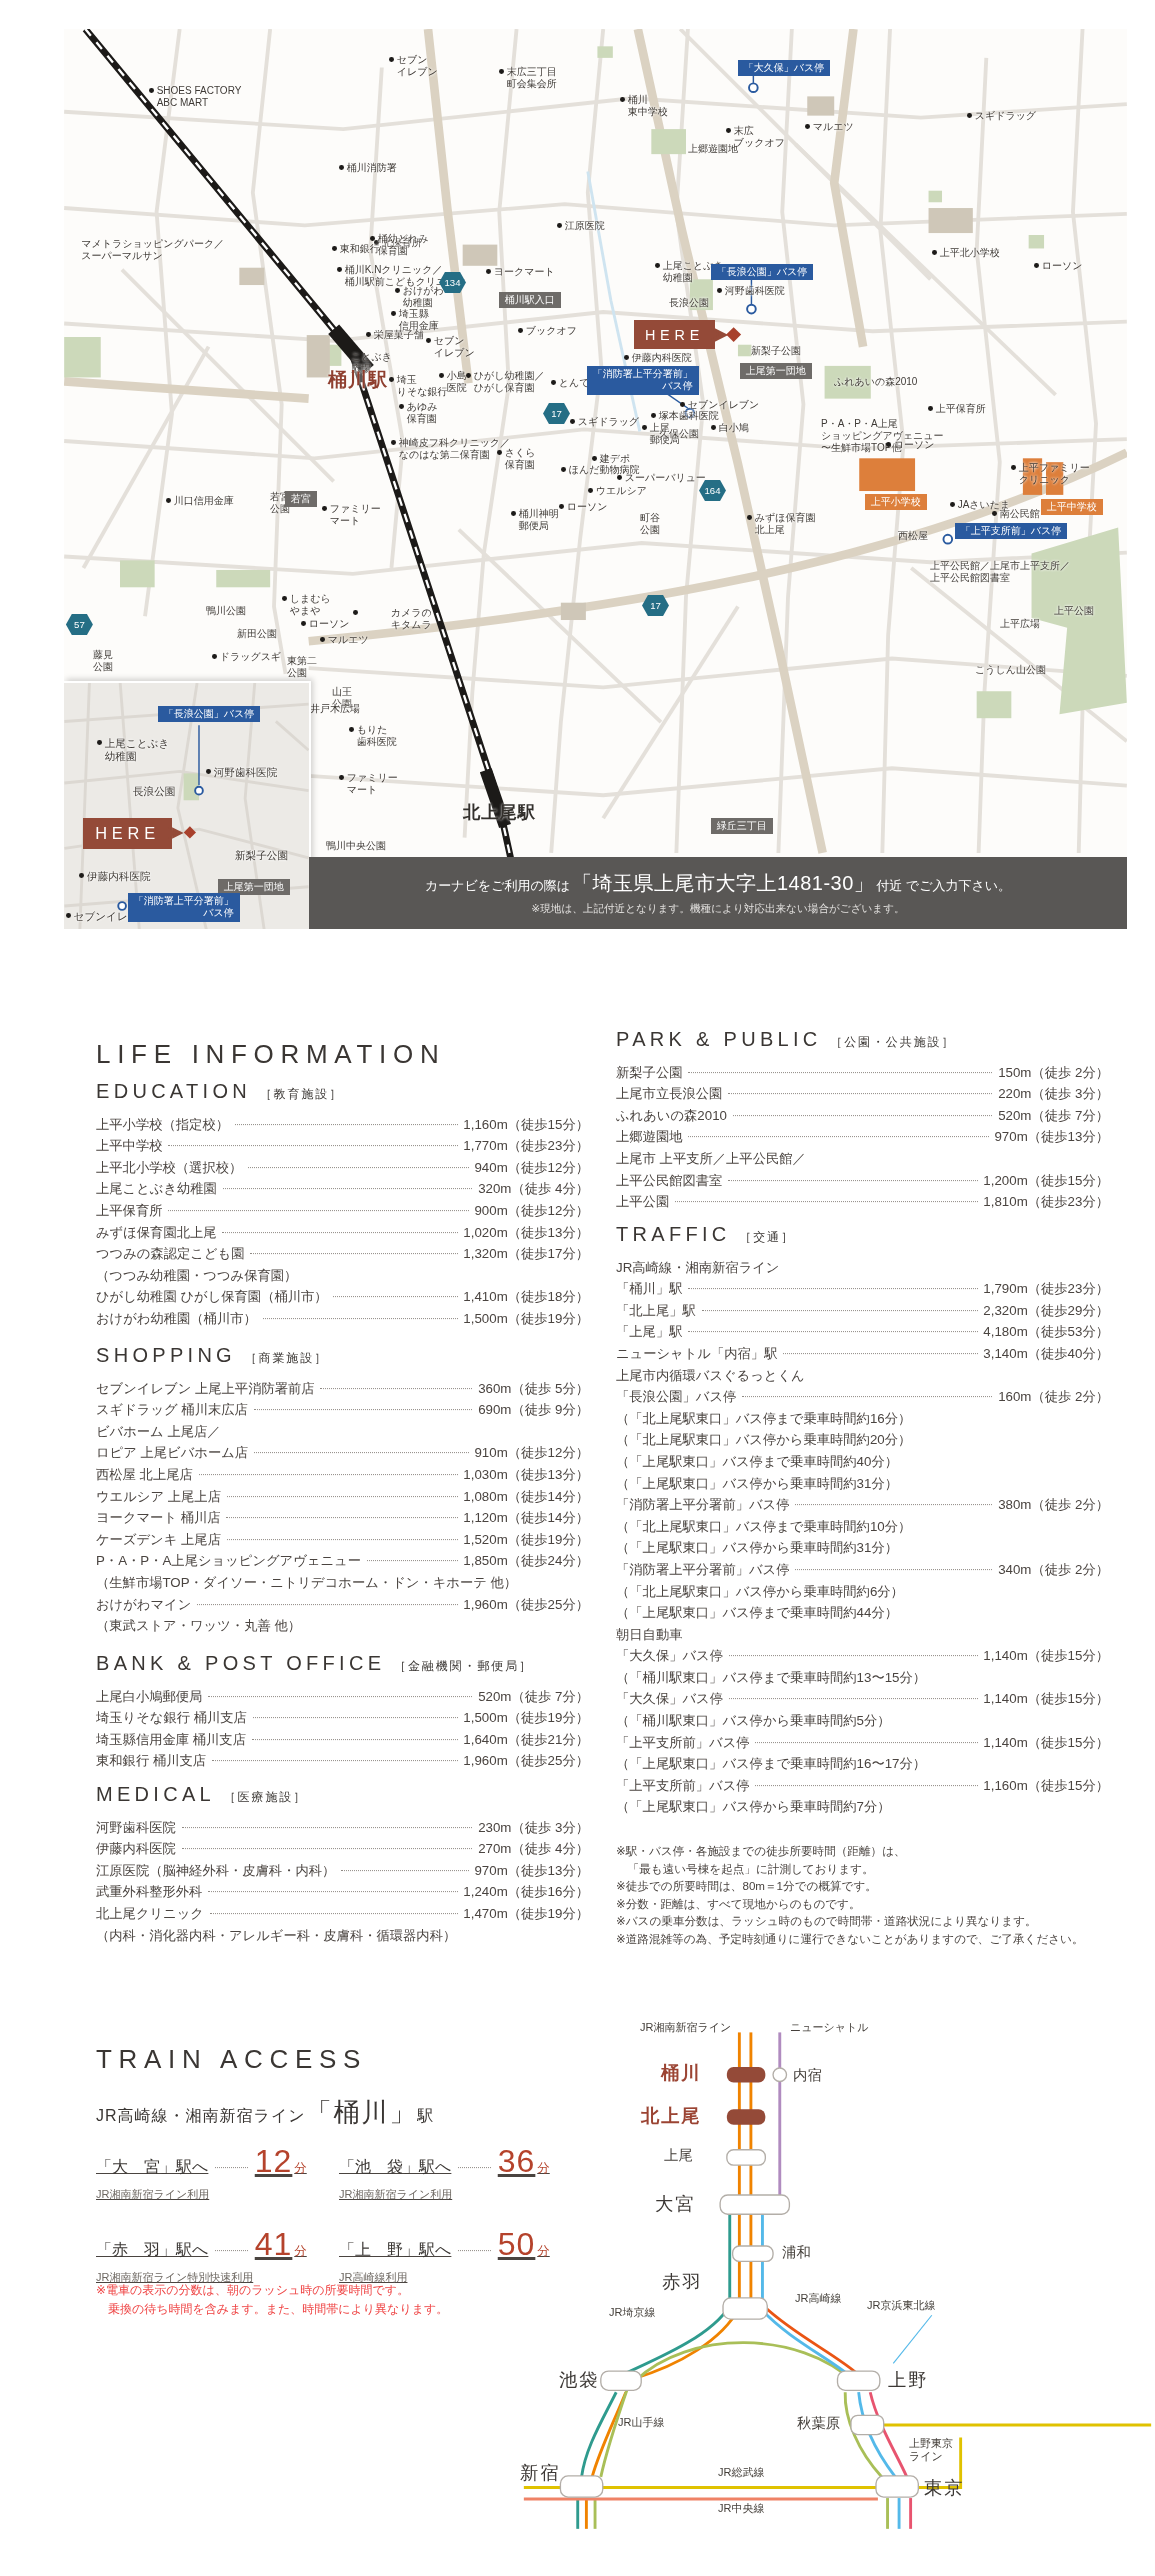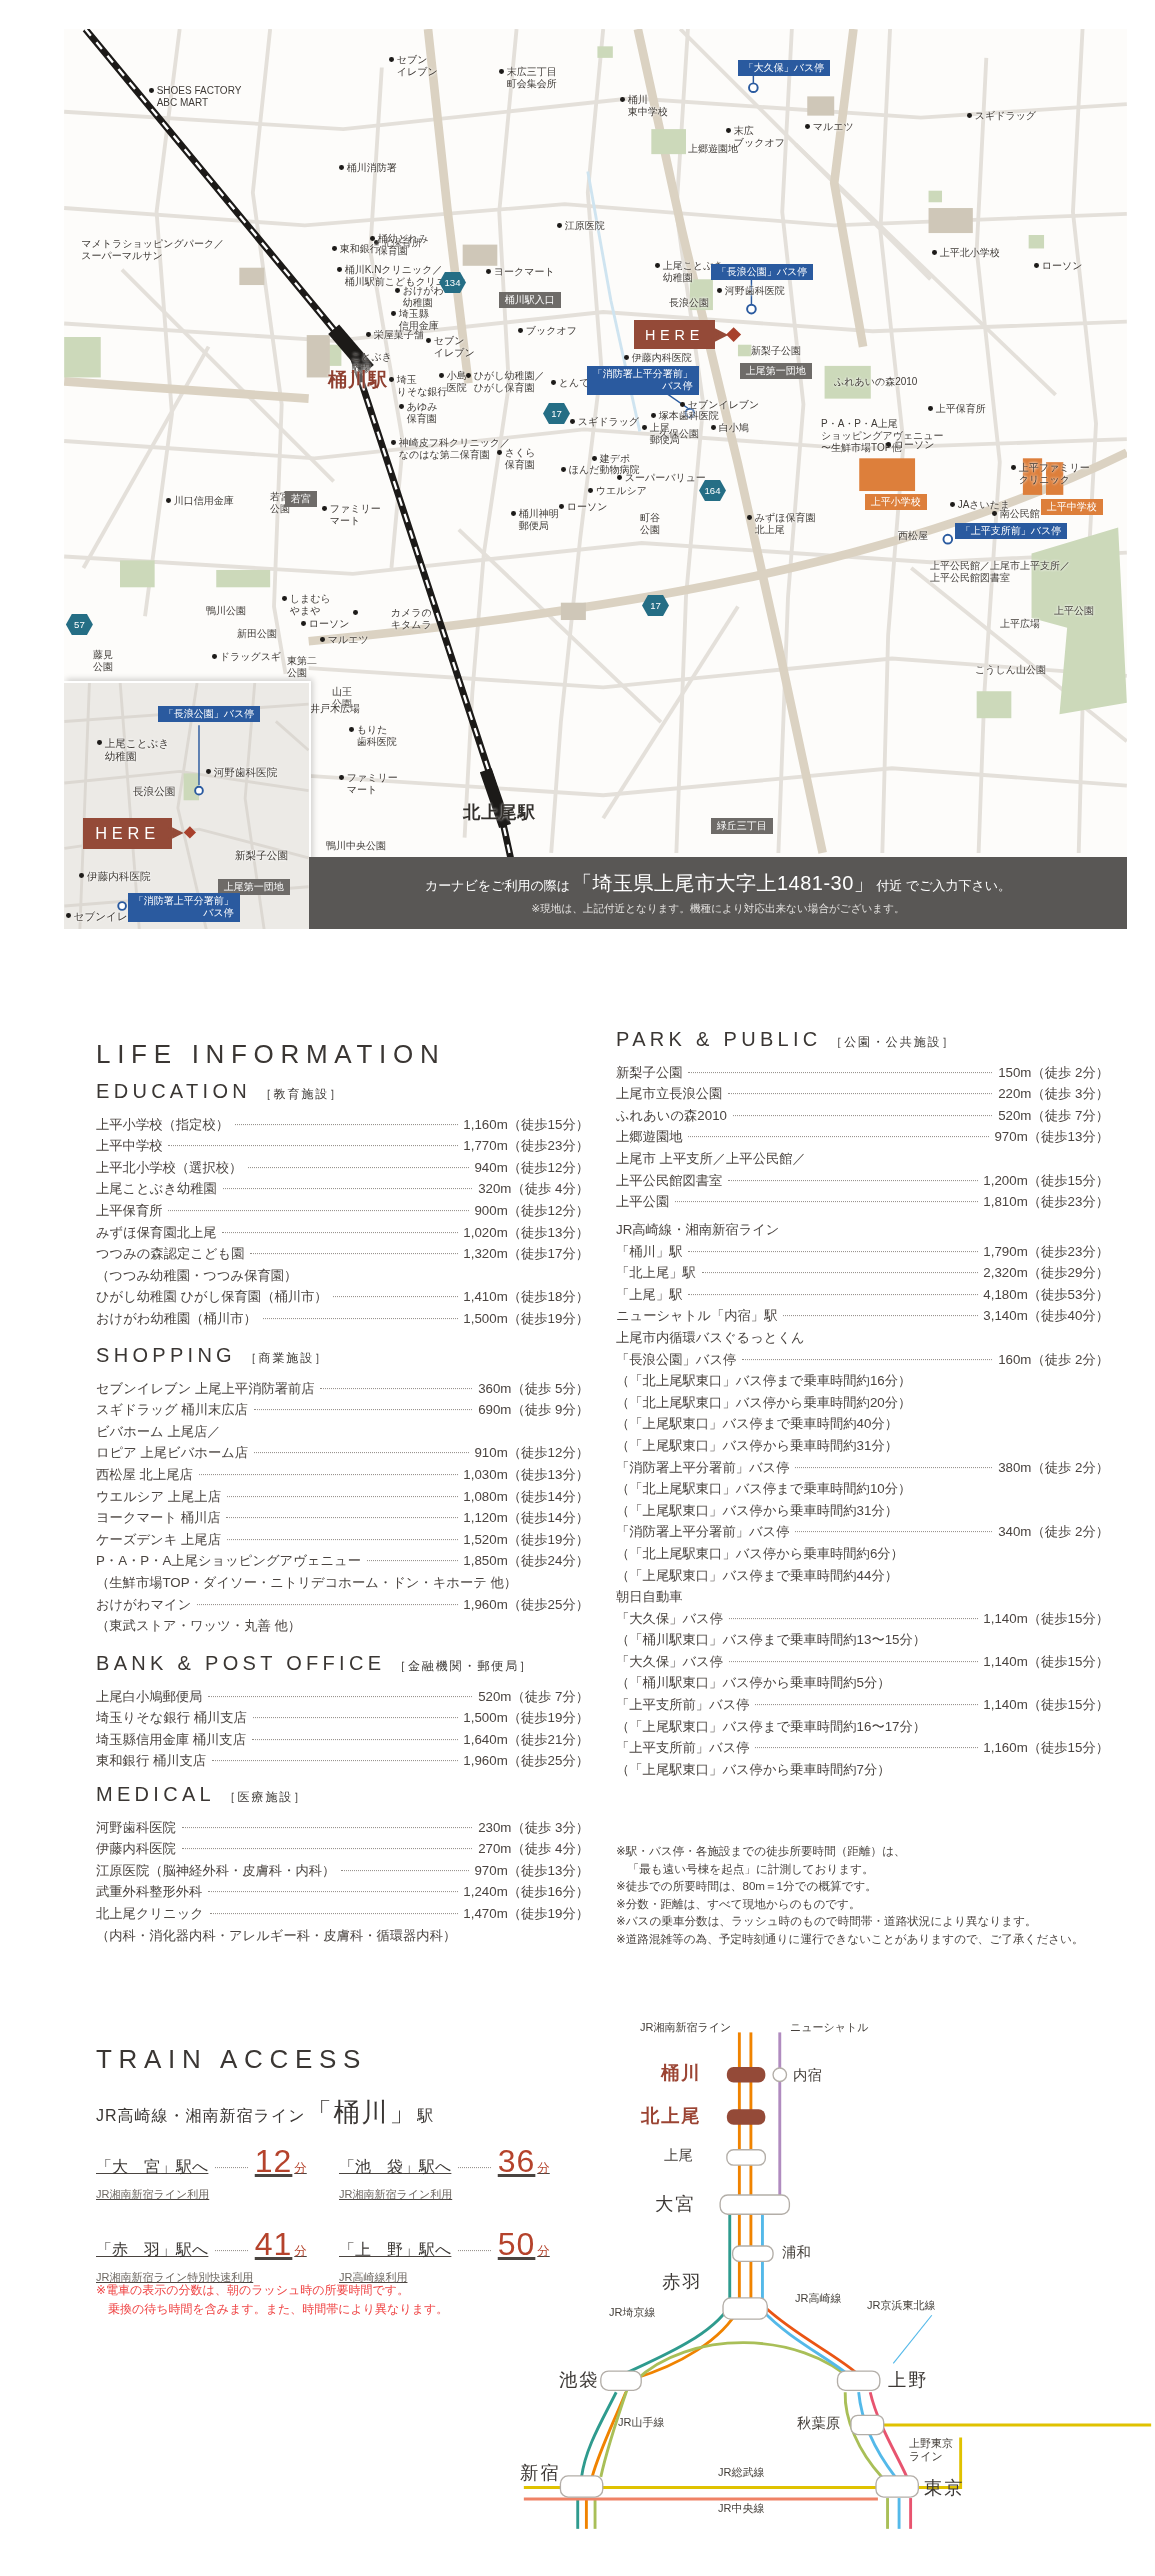--- a/index.html
+++ b/index.html
@@ -662,20 +662,21 @@
         </li>
         <li class="row">
           <span class="n">上平公園</span>
           <span class="leader"></span>
           <span class="v">1,810m（徒歩23分）</span>
         </li>
       </ul>
   </section>
 
   <section class="sec" style="left:616px;top:1219px;">
+    <h2><span class="en">TRAFFIC</span><span class="jp">［交通］</span></h2>
     <ul>
 
     <li class="row noval">
           <span class="n">JR高崎線・湘南新宿ライン</span>
         </li>
         <li class="row">
           <span class="n">「桶川」駅</span>
           <span class="leader"></span>
           <span class="v">1,790m（徒歩23分）</span>
         </li>

